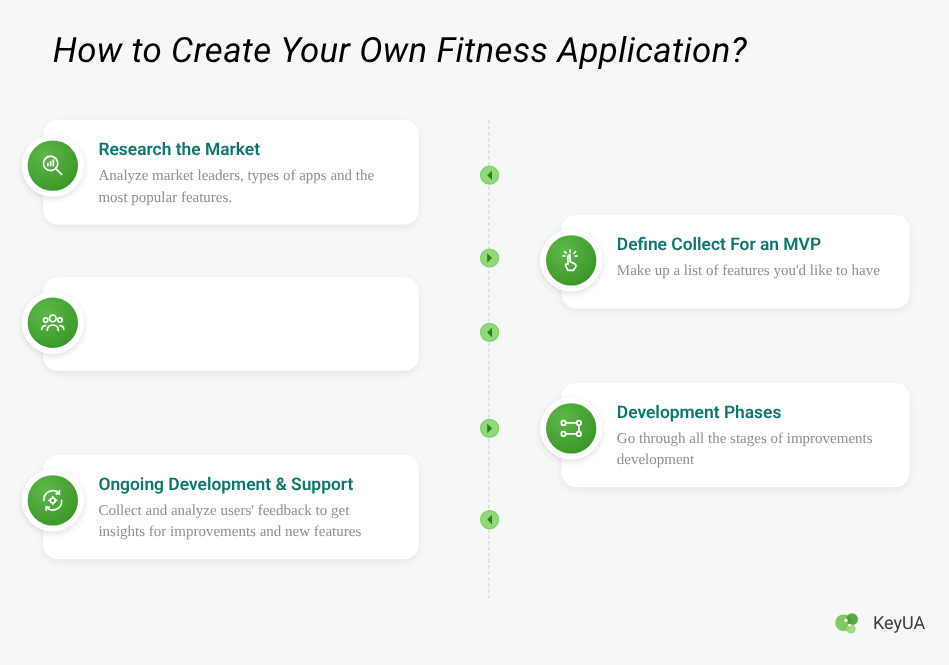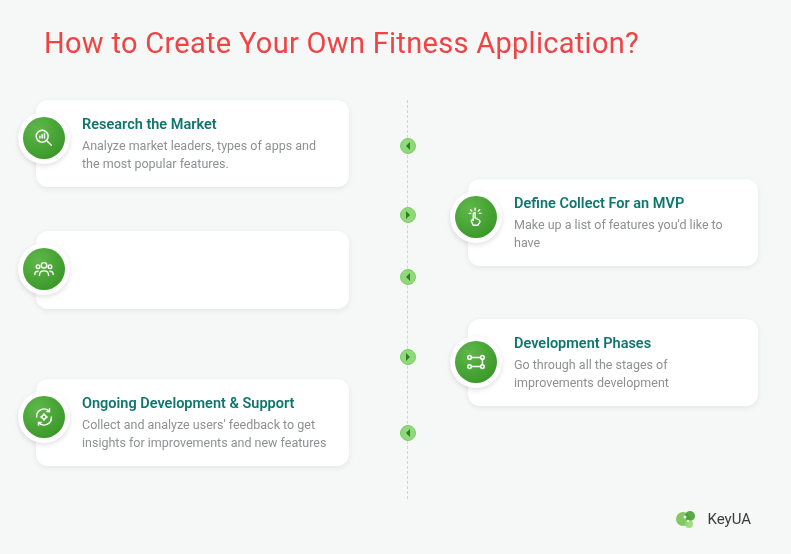--- a/index.html
+++ b/index.html
@@ -11,22 +11,23 @@
       color: #333;
       position: relative;
       overflow: hidden;
     }
     .title {
       position: absolute;
       top: 26px;
       left: 44px;
       font-size: 29px;
       font-weight: 400;
-      color: #ef4444;
+      color: #000000;
       letter-spacing: 0.3px;
+      font-style: italic;
     }
     .timeline {
       position: absolute;
       left: 407px;
       top: 100px;
       bottom: 55px;
       width: 1px;
       border-left: 1px dashed #cfd6d1;
     }
     .arrow {
@@ -83,24 +84,25 @@
     .card-title {
       font-size: 14.5px;
       font-weight: 600;
       color: #0f766e;
       margin-bottom: 4px;
     }
     .card-desc {
       font-size: 12.5px;
       line-height: 1.45;
       color: #8e9092;
+      font-family: Liberation Serif, serif;
     }
     .brand {
       position: absolute;
-      right: 40px;
+      right: 20px;
       bottom: 22px;
       display: flex;
       align-items: center;
       gap: 8px;
       margin-top: 32px;
     }
     .brand-name {
       font-size: 15px;
       font-weight: 400;
       color: #3a3b3c;
@@ -187,21 +189,21 @@
         <path d="M2 18 Q2 14.5 5.5 14.5"></path>
         <circle cx="18.5" cy="9.5" r="2"></circle>
         <path d="M22 18 Q22 14.5 18.5 14.5"></path>
       </svg>
     </div>
   </div>
   <div class="card-body">
   </div>
 </div>
 
-<div class="card card-right" style="top:319px;align-items:center;">
+<div class="card card-right" style="top:319px;">
   <div class="icon-wrap">
     <div class="icon-circle">
       <svg viewBox="0 0 24 24" fill="none" stroke="#fff" stroke-width="1.6" stroke-linecap="round">
         <circle cx="5" cy="7" r="2"></circle>
         <circle cx="19" cy="7" r="2"></circle>
         <circle cx="5" cy="17" r="2"></circle>
         <circle cx="19" cy="17" r="2"></circle>
         <path d="M7 7 H17"></path>
         <path d="M19 9 V15"></path>
         <path d="M17 17 H7"></path>

